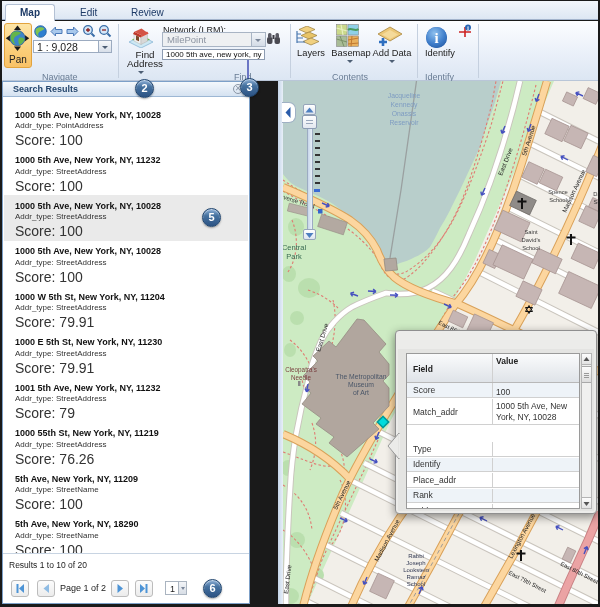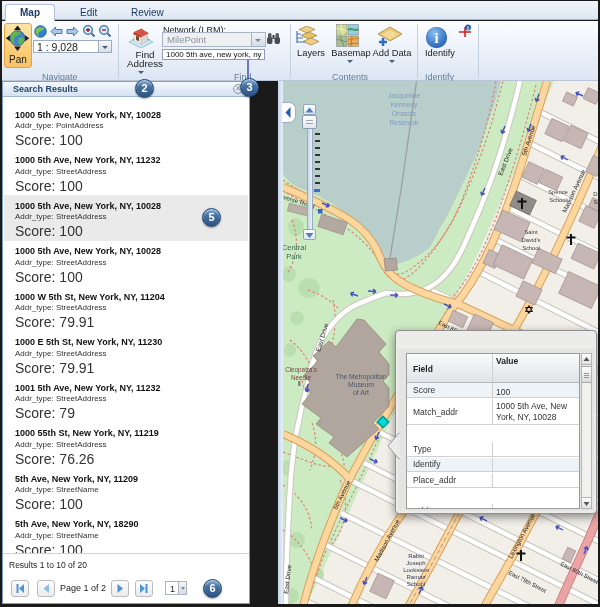--- a/index.html
+++ b/index.html
@@ -586,20 +586,24 @@
             <span class="pdiv"></span>
           </div>
         <div class="prow" style="top:103.5px;height:14.5px;background:#eef3f8;">
           <span class="f">Identify</span>
             <span class="pdiv"></span>
           </div>
         <div class="prow" style="top:119px;height:14.5px;background:#fff;">
           <span class="f">Place_addr</span>
             <span class="pdiv"></span>
           </div>
+        <div class="prow" style="top:134.5px;height:14.5px;background:#eef3f8;">
+          <span class="f">Rank</span>
+            <span class="pdiv"></span>
+          </div>
         <div class="prow" style="top:150px;height:10px;background:#fff;">
           <span class="f" style="margin-top:-3px;">AddNum</span>
             <span class="pdiv"></span>
           </div>
       </div>
       <div id="pscroll">
         <div style="position:absolute;left:0;right:0;top:0;height:11px;background:linear-gradient(#fdfdfd,#e2e2e2);border-bottom:1px solid #b5b5b5;">
           <svg width="9" height="9" style="position:absolute;left:0;top:1px;">
               <path d="M4.5 2 L7.5 6 L1.5 6 Z" fill="#555"></path>
             </svg>

